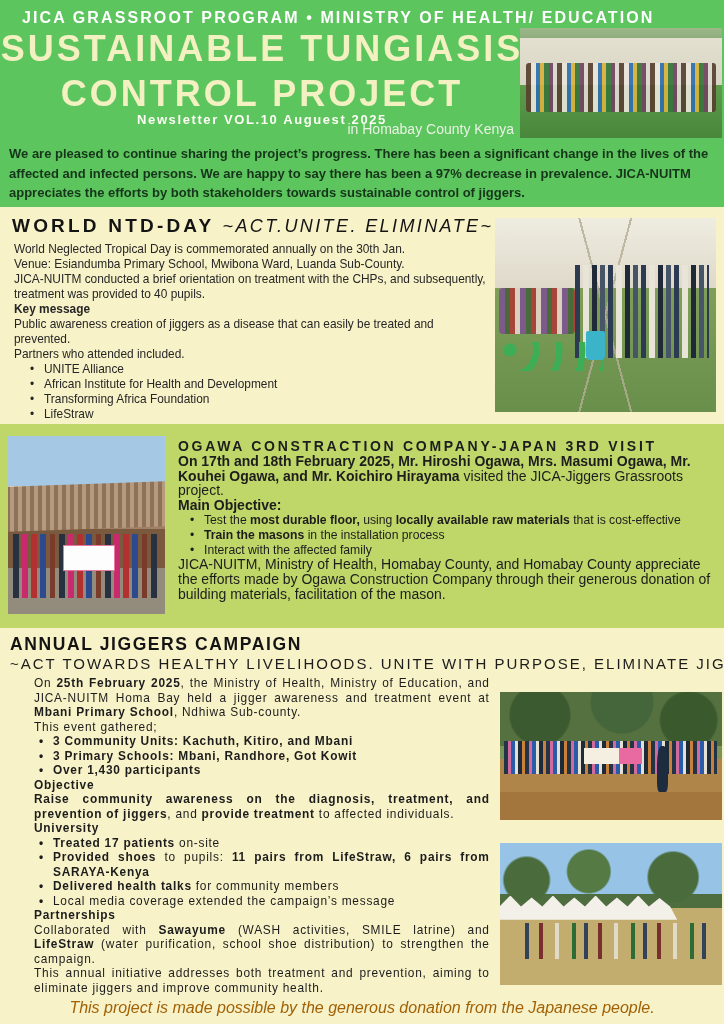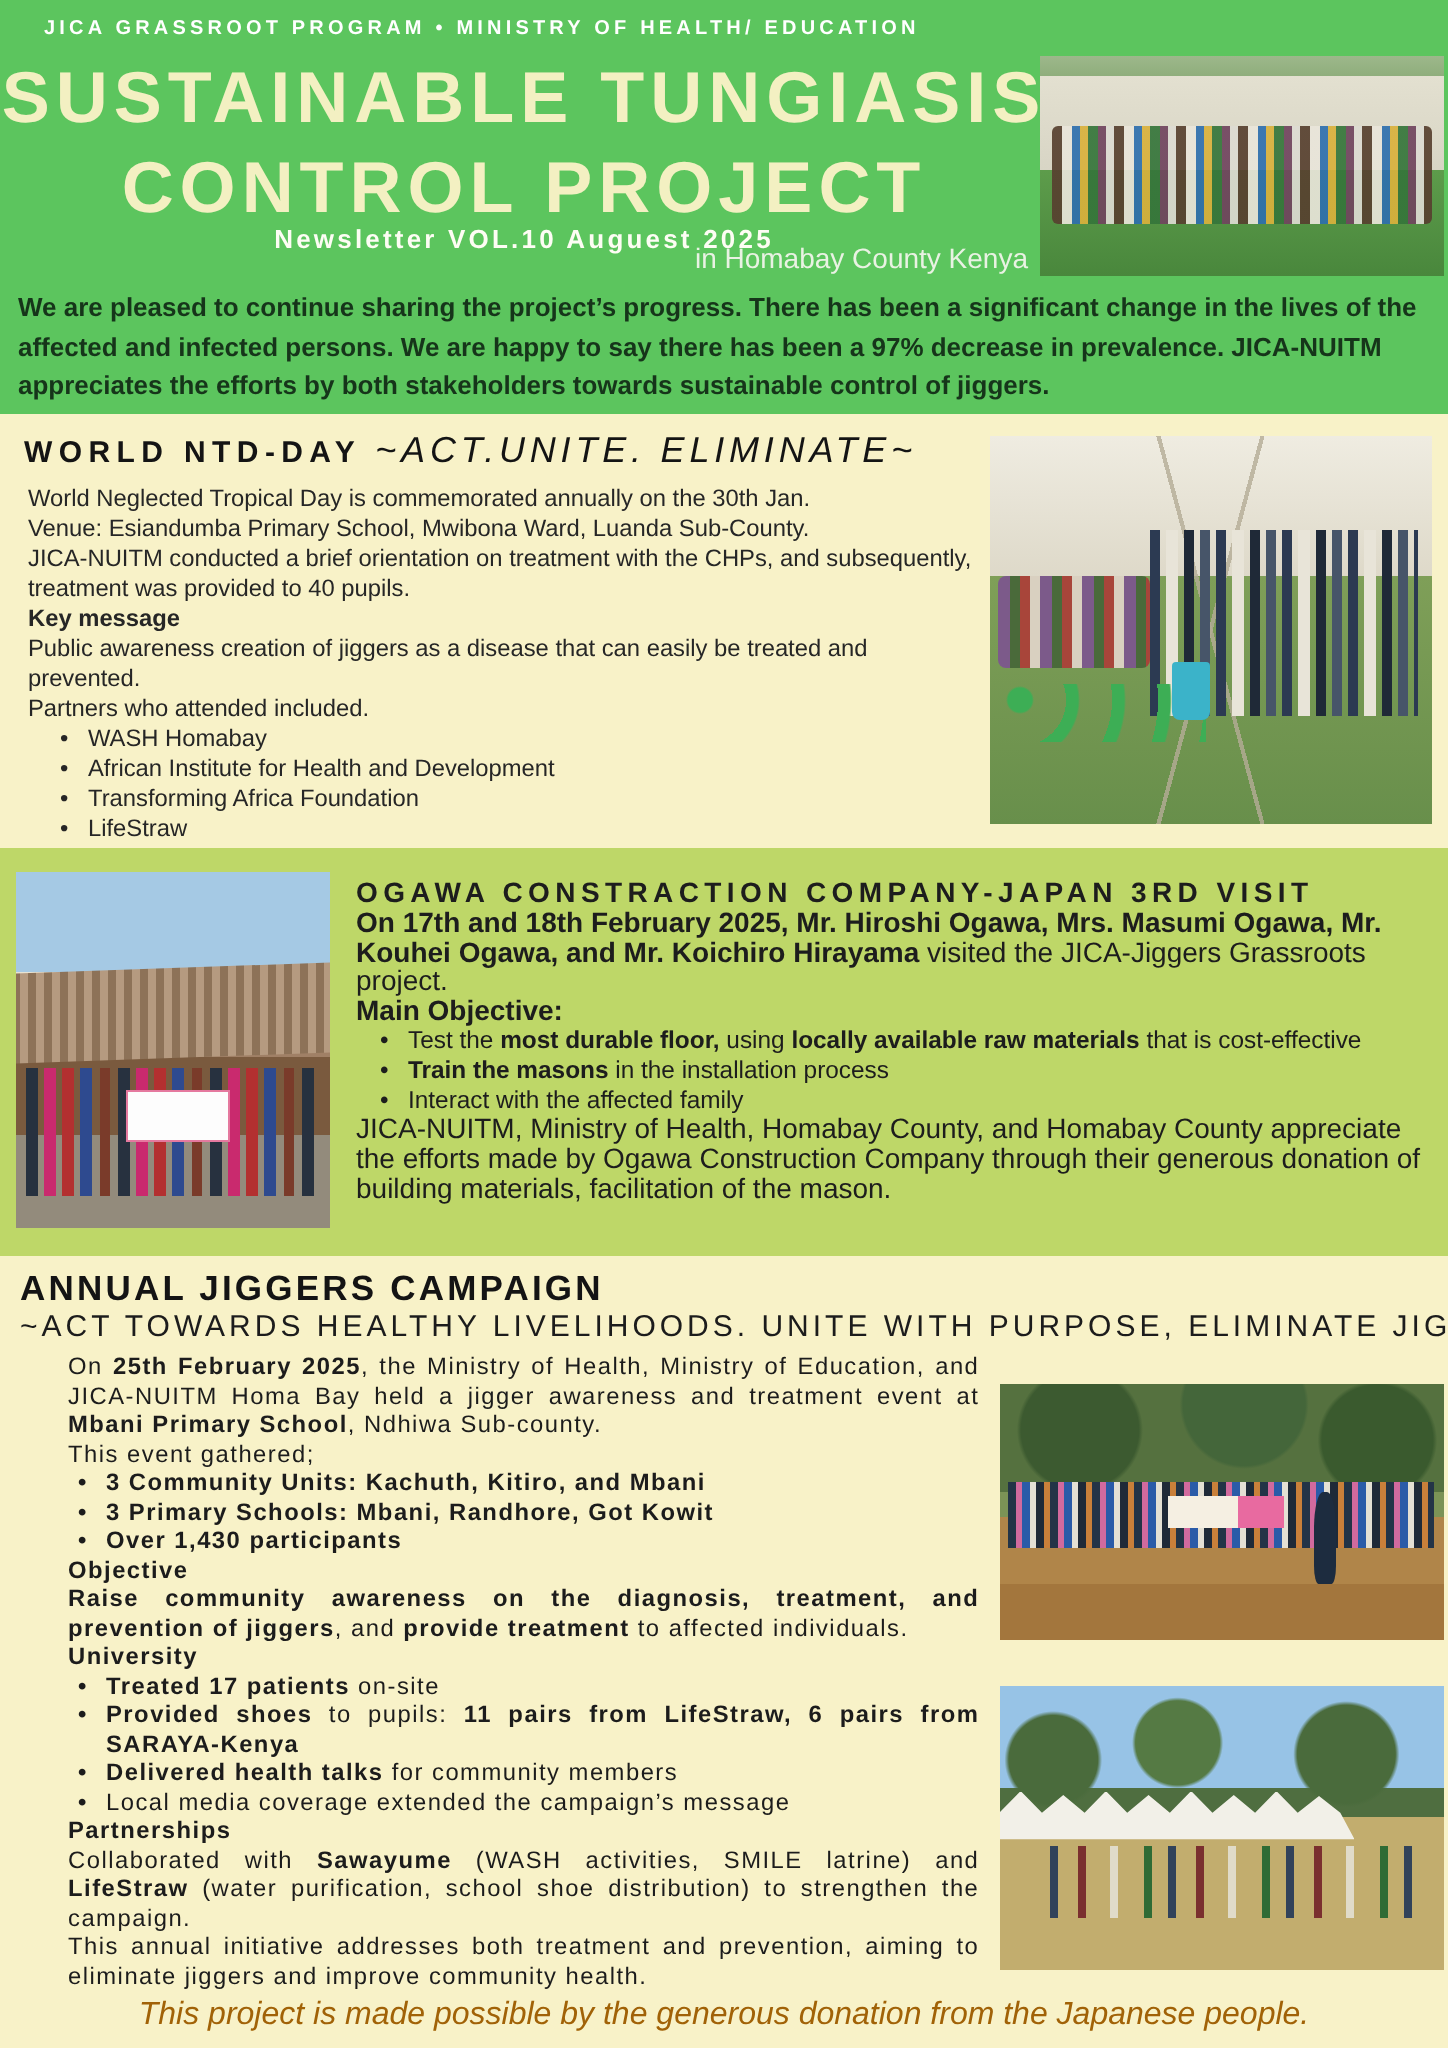--- a/index.html
+++ b/index.html
@@ -1,21 +1,21 @@
 <!DOCTYPE html>
 <html><head>
 <meta charset="utf-8">
 <style>
   html,body{margin:0;padding:0;}
   body{width:724px;height:1024px;font-family:"Liberation Sans","DejaVu Sans",sans-serif;}
   .page{position:relative;width:724px;height:1024px;background:#f8f2c8;overflow:hidden;}
 
   
   .header{position:absolute;top:0;left:0;width:724px;height:207px;background:#5cc55e;}
-  .kicker{position:absolute;left:22px;top:9px;font-size:10px;font-weight:bold;letter-spacing:2.1px;color:#ffffff;}
+  .kicker{position:absolute;left:22px;top:9px;font-size:16px;font-weight:bold;letter-spacing:2.1px;color:#ffffff;}
   .title{position:absolute;left:0;top:26px;width:524px;text-align:center;font-size:36px;line-height:45px;font-weight:bold;letter-spacing:3px;color:#f3f0c2;}
   .newsletter{position:absolute;left:0;top:112px;width:524px;text-align:center;font-size:13px;font-weight:bold;letter-spacing:1.6px;color:#fdfdf4;}
   .location{position:absolute;left:0;top:121px;width:514px;text-align:right;font-size:14px;color:#e9f2e3;}
   .intro{position:absolute;left:9px;top:144px;width:707px;font-size:13px;line-height:19.5px;font-weight:bold;color:#16351a;}
 
   
   .photo{position:absolute;overflow:hidden;}
   .photo>div{position:absolute;}
 
   #ph-header{left:520px;top:28px;width:202px;height:110px;
@@ -59,21 +59,21 @@
                radial-gradient(circle at 78% 24%,#4a6b3c 0 12%,transparent 13%),
                linear-gradient(180deg,#97c3e6 0 36%,#4f6e40 36% 46%,#c2ad6e 46% 100%);}
   #ph-field .tents{left:0;top:37%;width:80%;height:17%;background:#f2f0e8;
     clip-path:polygon(0 100%,0 45%,6% 0,12% 45%,18% 8%,24% 45%,30% 0,36% 45%,42% 8%,48% 45%,54% 0,60% 45%,66% 8%,72% 45%,78% 0,84% 45%,90% 10%,96% 45%,100% 100%);}
   #ph-field .crowd{left:8%;top:56%;width:88%;height:26%;
     background:repeating-linear-gradient(90deg,transparent 0 8px,#31425a 8px 12px,transparent 12px 22px,#7a2f2f 22px 26px,transparent 26px 38px,#e0dbc9 38px 42px,transparent 42px 55px,#2f6b35 55px 59px);}
 
   
   .ntd{position:absolute;top:207px;left:0;width:724px;height:217px;background:#f8f2c8;}
   .ntd-heading{position:absolute;left:12px;top:8px;white-space:nowrap;color:#141414;}
-  .ntd-heading .h-main{font-size:15px;font-weight:bold;letter-spacing:3.2px;}
+  .ntd-heading .h-main{font-size:19px;font-weight:bold;letter-spacing:3.2px;}
   .ntd-heading .h-tag{font-size:18px;font-style:italic;font-weight:500;letter-spacing:2.4px;}
   .ntd-body{position:absolute;left:14px;top:35px;width:476px;font-size:11.9px;line-height:15px;color:#262626;}
   .ntd-body p{margin:0;}
   .b{font-weight:bold;}
   ul.blist{margin:0;padding:0 0 0 14px;list-style:none;}
   ul.blist li{position:relative;padding-left:16px;line-height:15px;}
   ul.blist li::before{content:"\2022";position:absolute;left:2px;}
 
   
   .ogawa{position:absolute;top:424px;left:0;width:724px;height:204px;background:#bed768;}
@@ -120,21 +120,21 @@
       <span class="h-main">WORLD NTD-DAY </span><span class="h-tag">~ACT.UNITE. ELIMINATE~</span>
     </div>
     <div class="ntd-body">
       <p>World Neglected Tropical Day is commemorated annually on the 30th Jan.</p>
       <p>Venue: Esiandumba Primary School, Mwibona Ward, Luanda Sub-County.</p>
       <p>JICA-NUITM conducted a brief orientation on treatment with the CHPs, and subsequently, treatment was provided to 40 pupils.</p>
       <p class="b">Key message</p>
       <p>Public awareness creation of jiggers as a disease that can easily be treated and prevented.</p>
       <p>Partners who attended included.</p>
       <ul class="blist">
-        <li>WASH Homabay</li>
+        <li>UNITE Alliance</li>
         <li>African Institute for Health and Development</li>
         <li>Transforming Africa Foundation</li>
         <li>LifeStraw</li>
         <li>JICA-Nagasaki University</li>
       </ul>
     </div>
     <div class="photo" id="ph-ntd">
       <div class="standing"></div>
       <div class="seated"></div>
       <div class="basins"></div>

